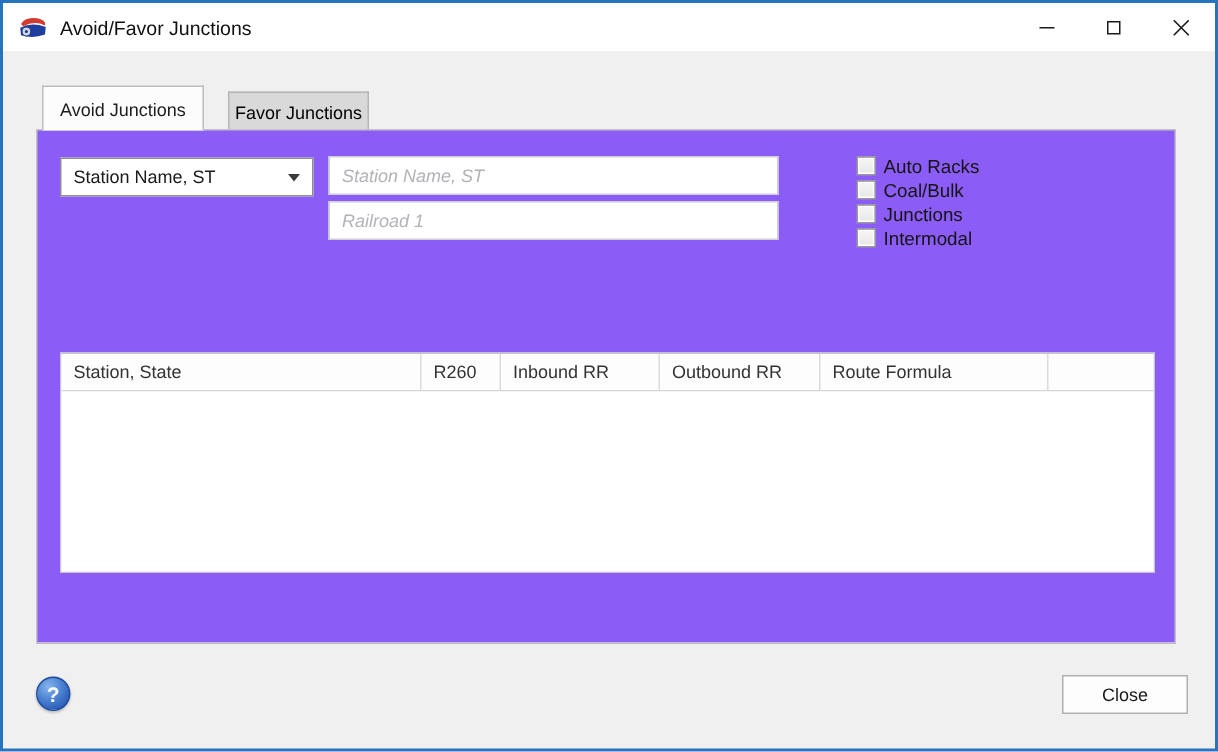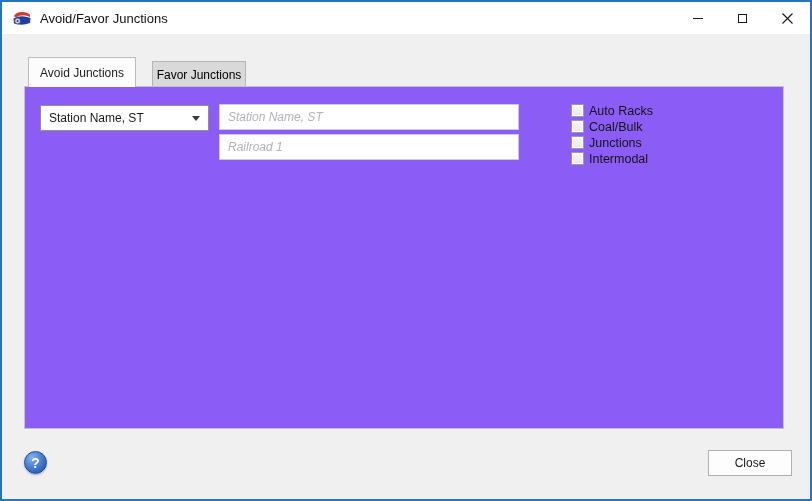--- a/index.html
+++ b/index.html
@@ -114,20 +114,31 @@
         <span class="checkbox"></span>
         <span class="check-label">Junctions</span>
       </div>
       <div class="check-row">
         <span class="checkbox"></span>
         <span class="check-label">Intermodal</span>
       </div>
     </div>
 
 
+    <div class="grid">
+      <div class="grid-header">
+        <div class="grid-th th-station">Station, State</div>
+        <div class="grid-th th-r260">R260</div>
+        <div class="grid-th th-inbound">Inbound RR</div>
+        <div class="grid-th th-outbound">Outbound RR</div>
+        <div class="grid-th th-route">Route Formula</div>
+        <div class="grid-th th-extra"></div>
+      </div>
+      <div class="grid-body"></div>
+    </div>
 
   </div>
 
   <div class="help-icon">
     <span>?</span>
   </div>
   <button class="btn btn-close">Close</button>
 
 </div>
 

